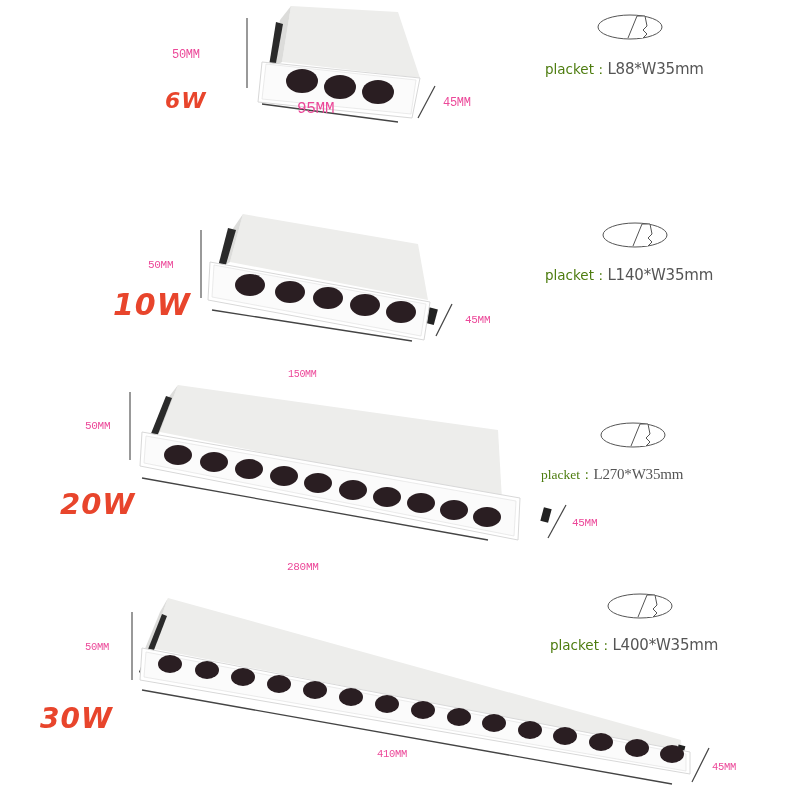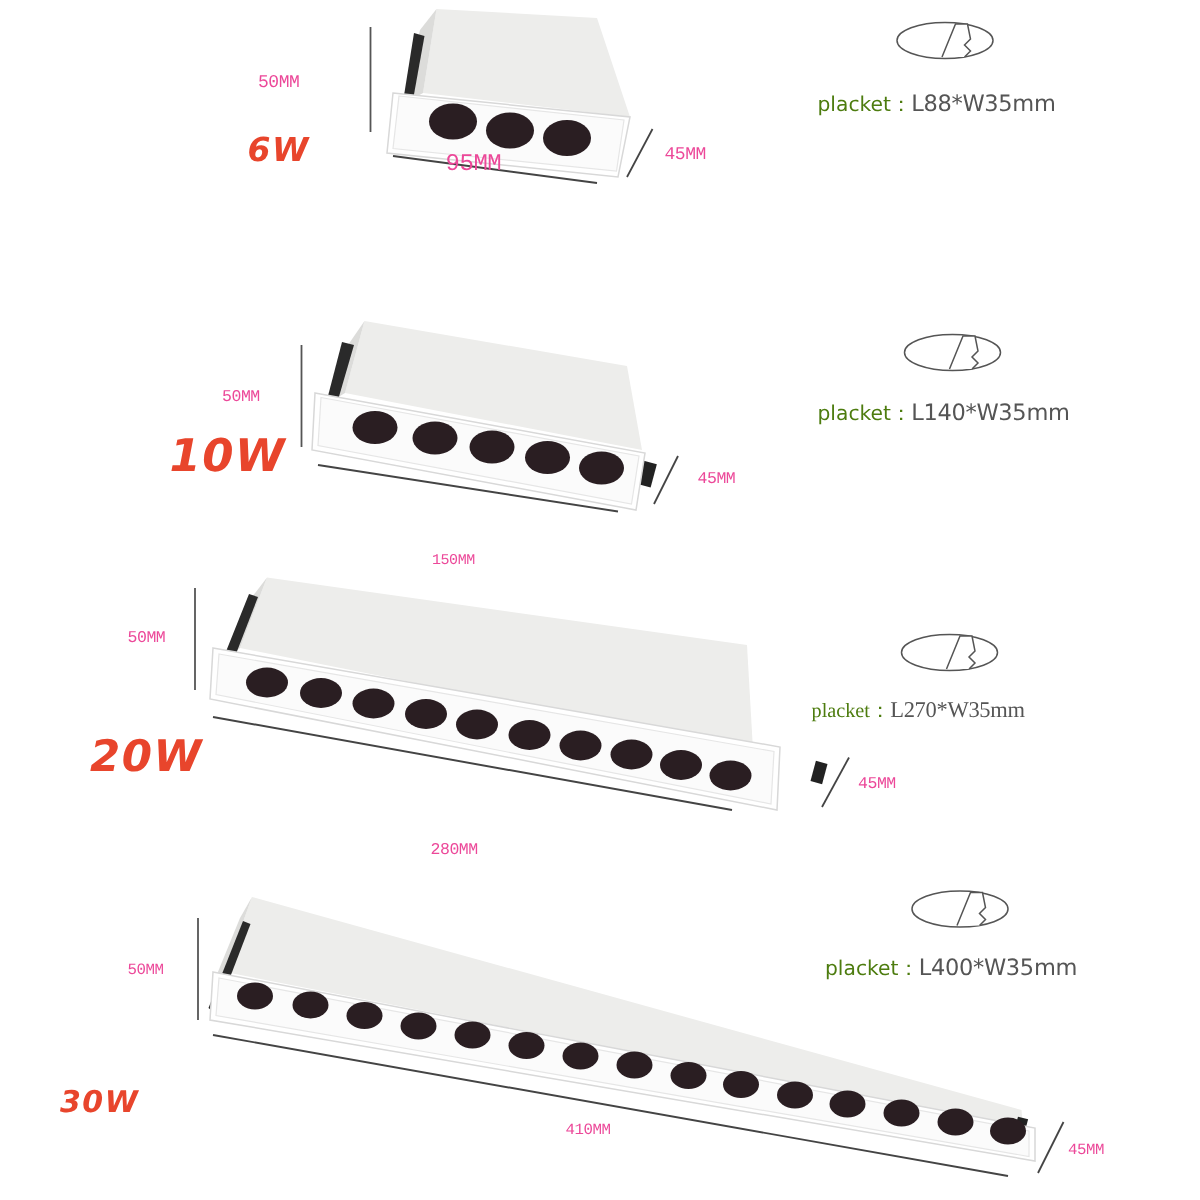--- a/index.html
+++ b/index.html
@@ -126,21 +126,21 @@
   <div class="placket" style="left:541px;top:465px;font-family:Liberation Serif, serif;">
     <span class="lbl">placket：</span><span class="val">L270*W35mm</span>
   </div>
 </div>
 
 <div>
   <span class="dim" style="left:85px;top:641px;font-size:10.5px;">50MM</span>
   <svg style="left:0;top:0;width:800px;height:800px;">
     <line x1="132" y1="612" x2="132" y2="680" stroke="#555" stroke-width="1.2"></line>
   </svg>
-  <span class="watt" style="left:40px;top:722px;font-size:20px;">30W</span>
+  <span class="watt" style="left:40px;top:702px;font-size:28px;">30W</span>
 
   <svg style="left:0;top:0;width:800px;height:800px;">
     <polygon points="168,598 681,740 682,752 150,648" fill="#ededeb"></polygon>
     <polygon points="150,648 168,598 160,612 142,656" fill="#dcdcda"></polygon>
     <polygon points="162,614 167,616 144,676 139,672" fill="#2a2a2a"></polygon>
     <rect x="677" y="745" width="7" height="12" fill="#222" transform="rotate(15 680 751)"></rect>
     <polygon points="142,648 690,752 690,774 140,680" fill="#ffffff" stroke="#d8d8d8" stroke-width="1"></polygon>
     <polygon points="146,652 686,754 686,771 144,677" fill="#fbfbfb" stroke="#e6e6e6" stroke-width="0.8"></polygon>
     <ellipse cx="170" cy="664" rx="12" ry="9" fill="#2a1e22"></ellipse>
     <ellipse cx="207" cy="670" rx="12" ry="9" fill="#2a1e22"></ellipse>

